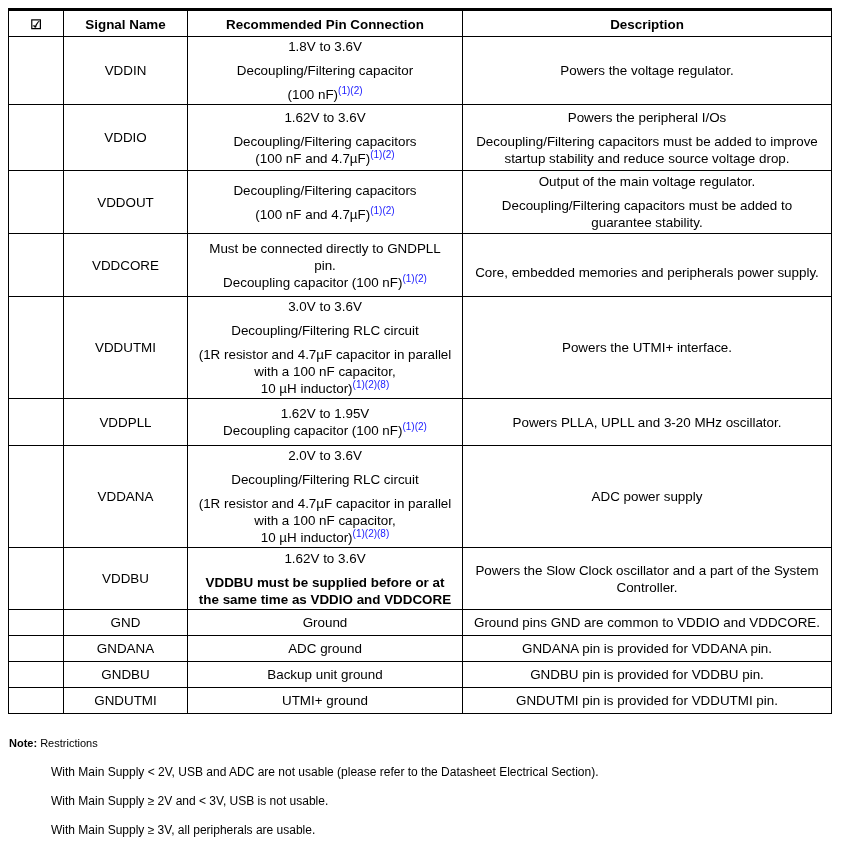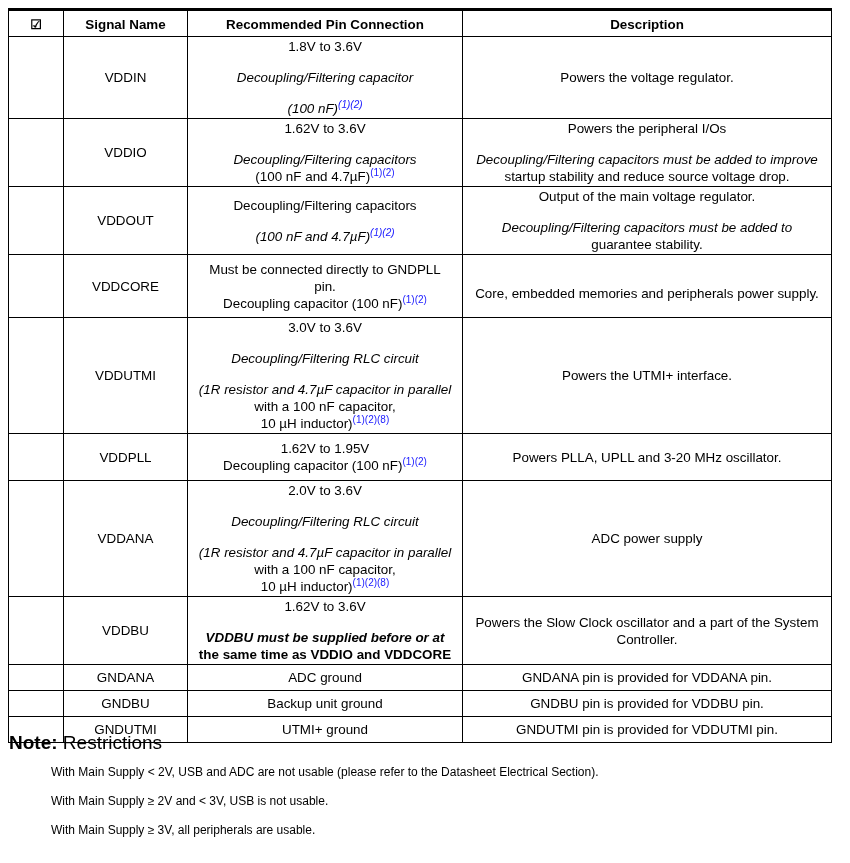--- a/index.html
+++ b/index.html
@@ -12,33 +12,33 @@
     border-top: 3px solid #000;
   }
   table.pins th, table.pins td {
     border: 1px solid #000; text-align: center; vertical-align: middle;
     padding: 1px 3px; box-sizing: border-box;
   }
   table.pins th { font-weight: bold; height: 27px; padding-top: 2px; }
   col.c0 { width: 55px; } col.c1 { width: 124px; }
   col.c2 { width: 275px; } col.c3 { width: 369px; }
   .line { display: block; }
-  .gap { margin-top: 14px; font-style: italic; }
+  .gap { margin-top: 7px; }
   sup.ref { color: #1a1aff; font-size: 10px; line-height: 0; vertical-align: 5px; }
   .bold { font-weight: bold; }
   tr.r-vddin td { height: 65px; }
   tr.r-vddio td { height: 66px; }
   tr.r-vddout td { height: 63px; }
   tr.r-vddcore td { height: 63px; }
   tr.r-vddutmi td { height: 101px; }
   tr.r-vddpll td { height: 47px; }
   tr.r-vddana td { height: 102px; }
   tr.r-vddbu td { height: 62px; }
   tr.r-small td { height: 26px; }
-  .note { position: absolute; left: 9px; top: 735px; font-size: 19px; line-height: 16px; }
+  .note { position: absolute; left: 9px; top: 735px; font-size: 11px; line-height: 16px; }
   .note .note-label { font-weight: bold; }
   .note-line { position: absolute; left: 51px; font-size: 12px; line-height: 16px; }
   .check { font-size: 13px; }
 </style>
 </head>
 <body>
 
 <table class="pins">
   <colgroup>
       <col class="c0">
@@ -162,20 +162,26 @@
         <span class="line bold">the same time as VDDIO and VDDCORE</span>
       </td>
       <td>
         <span class="line">Powers the Slow Clock oscillator and a part of the System</span>
         <span class="line">Controller.</span>
       </td>
     </tr>
 
     <tr class="r-small">
       <td></td>
+      <td>GND</td>
+      <td>Ground</td>
+      <td>Ground pins GND are common to VDDIO and VDDCORE.</td>
+    </tr>
+    <tr class="r-small">
+      <td></td>
       <td>GNDANA</td>
       <td>ADC ground</td>
       <td>GNDANA pin is provided for VDDANA pin.</td>
     </tr>
     <tr class="r-small">
       <td></td>
       <td>GNDBU</td>
       <td>Backup unit ground</td>
       <td>GNDBU pin is provided for VDDBU pin.</td>
     </tr>

